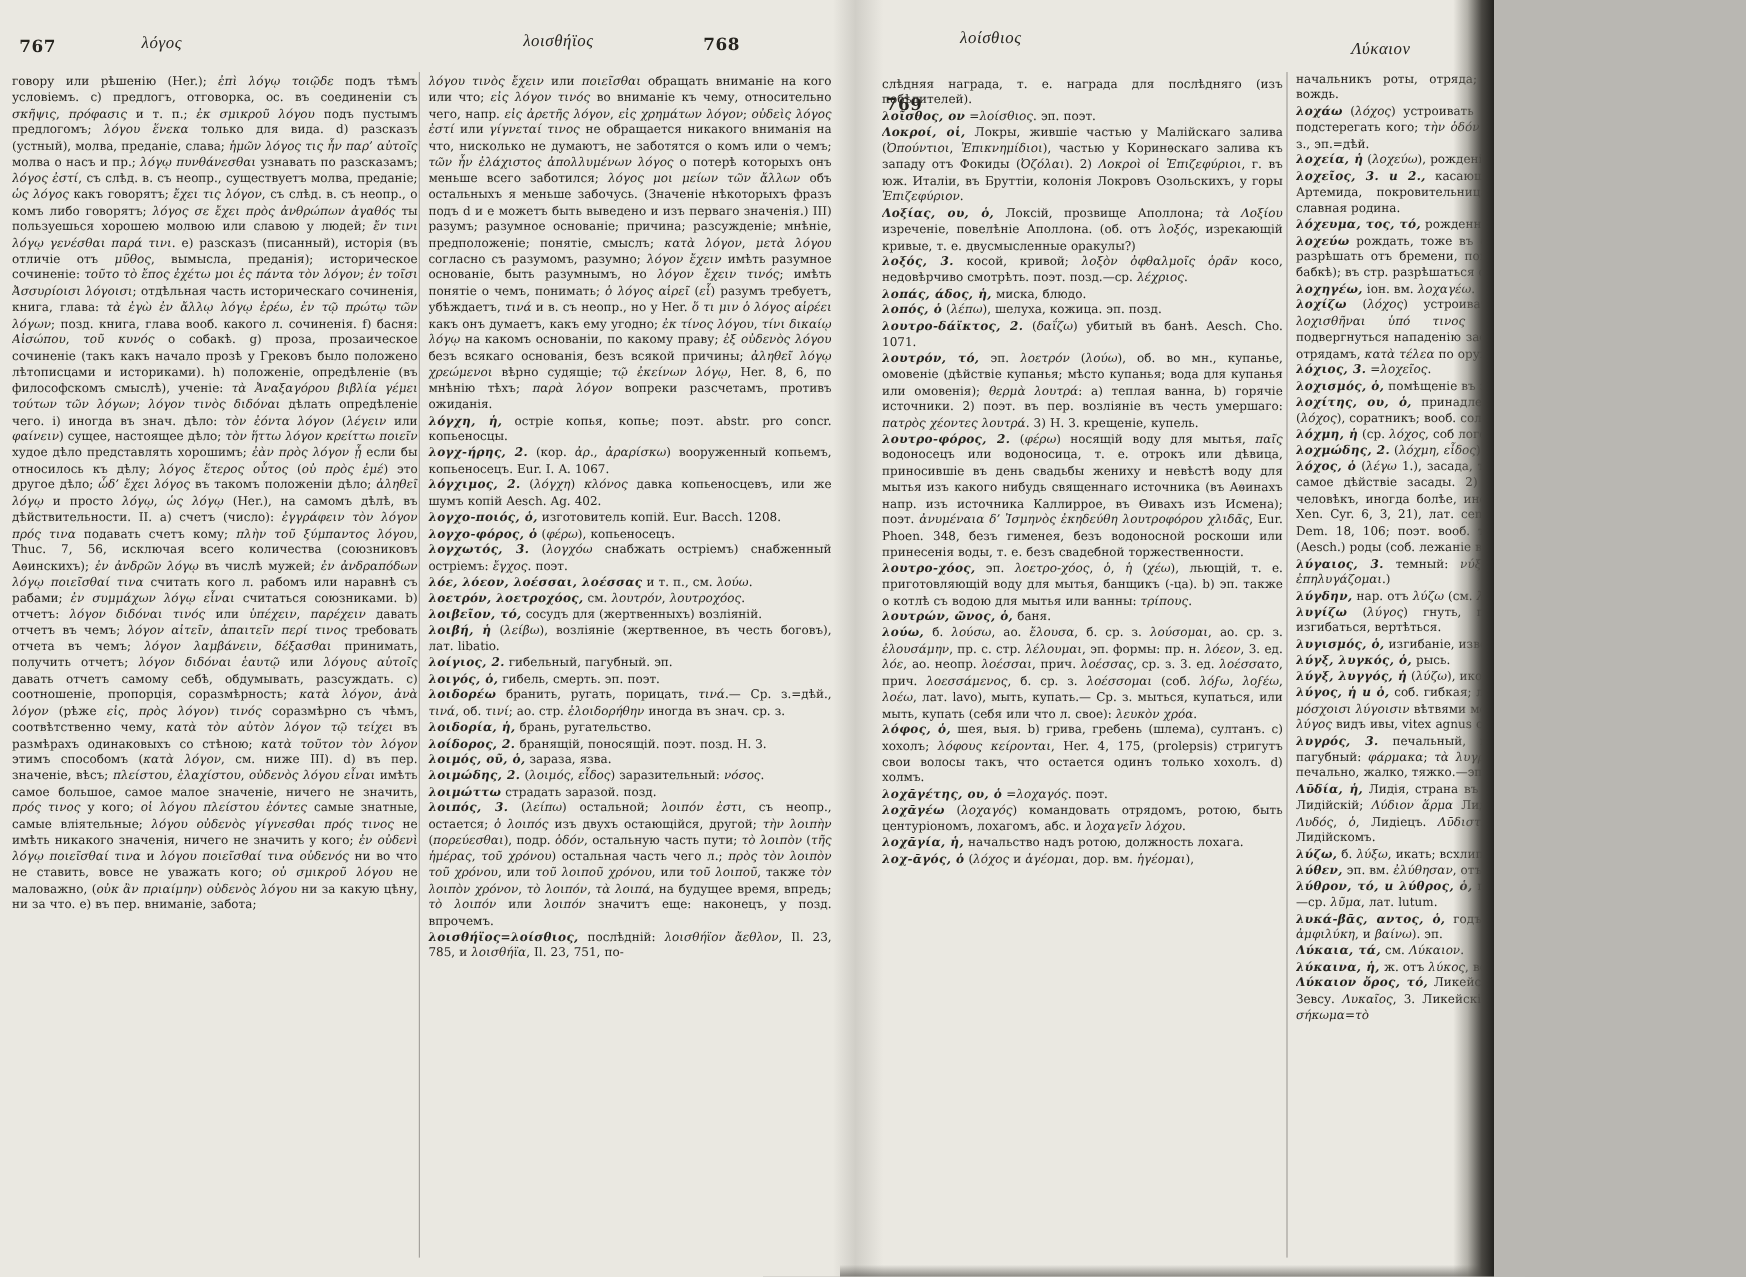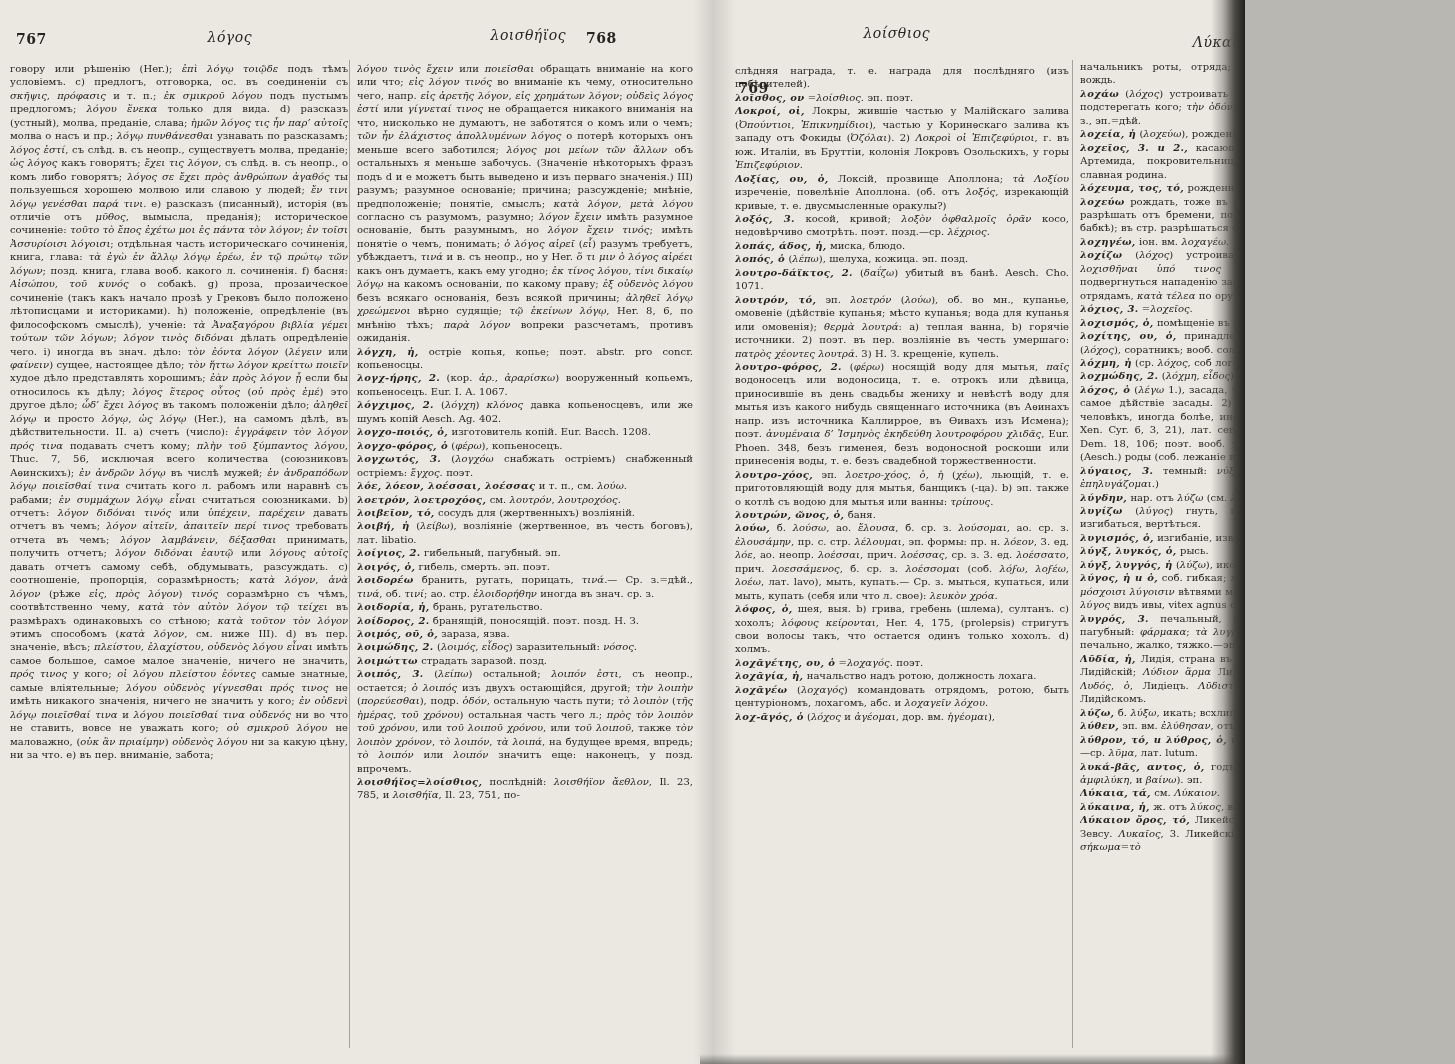--- a/index.html
+++ b/index.html
@@ -16,21 +16,21 @@
   
   .gutter{position:absolute;left:694px;top:0;width:42px;height:100%;
     background:linear-gradient(90deg,rgba(0,0,0,0),rgba(90,88,82,.18) 45%,rgba(0,0,0,0));}
   
   .page-edge{position:absolute;right:0;top:0;width:34px;height:100%;
     background:linear-gradient(90deg,rgba(0,0,0,0),rgba(110,108,100,.45) 35%,#4a4843 70%,#23221f 100%);}
   .bottom-edge{position:absolute;left:700px;right:0;bottom:0;height:10px;
     background:linear-gradient(180deg,rgba(0,0,0,0),rgba(60,58,54,.55));}
   .header-item{position:absolute;font-size:14px;letter-spacing:.5px;white-space:nowrap;}
   .pageno{font-weight:600;}
-  .guide{font-style:italic;text-align:right;}
+  .guide{font-style:italic;text-align:left;font-family:Liberation Serif, serif;}
   .col{
     position:absolute;top:62px;height:990px;overflow:hidden;
     font-size:10px;line-height:13.45px;text-align:justify;
     word-spacing:.2px;
   }
   .col-divider{position:absolute;top:60px;height:988px;width:1px;background:#8d8b85;opacity:.75;}
   .entry{margin:0;padding:0;}
   .entry i{font-style:italic;}
   .head{font-weight:700;font-style:italic;letter-spacing:.3px;}
   .handwritten{
@@ -95,22 +95,22 @@
       <p class="entry"><b class="head"><i>λοπάς</i>, <i>άδος</i>, <i>ἡ</i>,</b> миска, блюдо.</p>
       <p class="entry"><b class="head"><i>λοπός</i>, <i>ὁ</i></b> (<i>λέπω</i>), шелуха, кожица. эп. позд.</p>
       <p class="entry"><b class="head"><i>λουτρο-δάϊκτος</i>, 2.</b> (<i>δαΐζω</i>) убитый въ банѣ. Aesch. Cho. 1071.</p>
       <p class="entry"><b class="head"><i>λουτρόν</i>, <i>τό</i>,</b> эп. <i>λοετρόν</i> (<i>λούω</i>), об. во мн., купанье, омовеніе (дѣйствіе купанья; мѣсто купанья; вода для купанья или омовенія); <i>θερμὰ λουτρά</i>: a) теплая ванна, b) горячіе источники. 2) поэт. въ пер. возліяніе въ честь умершаго: <i>πατρὸς χέοντες λουτρά</i>. 3) Н. З. крещеніе, купель.</p>
       <p class="entry"><b class="head"><i>λουτρο-φόρος</i>, 2.</b> (<i>φέρω</i>) носящій воду для мытья, <i>παῖς</i> водоносецъ или водоносица, т. е. отрокъ или дѣвица, приносившіе въ день свадьбы жениху и невѣстѣ воду для мытья изъ какого нибудь священнаго источника (въ Аѳинахъ напр. изъ источника Каллиррое, въ Ѳивахъ изъ Исмена); поэт. <i>ἀνυμέναια δ’ Ἰσμηνὸς ἐκηδεύθη λουτροφόρου χλιδᾶς</i>, Eur. Phoen. 348, безъ гименея, безъ водоносной роскоши или принесенія воды, т. е. безъ свадебной торжественности.</p>
       <p class="entry"><b class="head"><i>λουτρο-χόος</i>,</b> эп. <i>λοετρο-χόος</i>, <i>ὁ</i>, <i>ἡ</i> (<i>χέω</i>), льющій, т. е. приготовляющій воду для мытья, банщикъ (-ца). b) эп. также о котлѣ съ водою для мытья или ванны: <i>τρίπους</i>.</p>
       <p class="entry"><b class="head"><i>λουτρών</i>, <i>ῶνος</i>, <i>ὁ</i>,</b> баня.</p>
       <p class="entry"><b class="head"><i>λούω</i>,</b> б. <i>λούσω</i>, ао. <i>ἔλουσα</i>, б. ср. з. <i>λούσομαι</i>, ао. ср. з. <i>ἐλουσάμην</i>, пр. с. стр. <i>λέλουμαι</i>, эп. формы: пр. н. <i>λόεον</i>, 3. ед. <i>λόε</i>, ао. неопр. <i>λοέσσαι</i>, прич. <i>λοέσσας</i>, ср. з. 3. ед. <i>λοέσσατο</i>, прич. <i>λοεσσάμενος</i>, б. ср. з. <i>λοέσσομαι</i> (соб. <i>λόϝω</i>, <i>λοϝέω</i>, <i>λοέω</i>, лат. lavo), мыть, купать.— Ср. з. мыться, купаться, или мыть, купать (себя или что л. свое): <i>λευκὸν χρόα</i>.</p>
       <p class="entry"><b class="head"><i>λόφος</i>, <i>ὁ</i>,</b> шея, выя. b) грива, гребень (шлема), султанъ. c) хохолъ; <i>λόφους κείρονται</i>, Her. 4, 175, (prolepsis) стригутъ свои волосы такъ, что остается одинъ только хохолъ. d) холмъ.</p>
       <p class="entry"><b class="head"><i>λοχᾱγέτης</i>, <i>ου</i>, <i>ὁ</i></b> =<i>λοχαγός</i>. поэт.</p>
+      <p class="entry"><b class="head"><i>λοχᾱγέω</i></b> (<i>λοχαγός</i>) командовать отрядомъ, ротою, быть центуріономъ, лохагомъ, абс. и <i>λοχαγεῖν λόχου</i>.</p>
       <p class="entry"><b class="head"><i>λοχᾱγία</i>, <i>ἡ</i>,</b> начальство надъ ротою, должность лохага.</p>
-      <p class="entry"><b class="head"><i>λοχᾱγέω</i></b> (<i>λοχαγός</i>) командовать отрядомъ, ротою, быть центуріономъ, лохагомъ, абс. и <i>λοχαγεῖν λόχου</i>.</p>
       <p class="entry"><b class="head"><i>λοχ-ᾱγός</i>, <i>ὁ</i></b> (<i>λόχος</i> и <i>ἁγέομαι</i>, дор. вм. <i>ἡγέομαι</i>),</p>
     </div>
   <div class="col-divider" style="left:1072px;"></div>
   <div class="col" style="left:1080px;width:344px;top:60px;">
       <p class="entry">начальникъ роты, отряда; центуріонъ, лохагъ; поэт. вооб. вождь.</p>
       <p class="entry"><b class="head"><i>λοχάω</i></b> (<i>λόχος</i>) устроивать засаду, абс. и <i>τινά</i> противъ кого; подстерегать кого; <i>τὴν ὁδόν</i> устроивать засаду на дорогѣ.—Ср. з., эп.=дѣй.</p>
       <p class="entry"><b class="head"><i>λοχεία</i>, <i>ἡ</i></b> (<i>λοχεύω</i>), рожденіе, роды.</p>
       <p class="entry"><b class="head"><i>λοχεῖος</i>, 3. и 2.,</b> касающійся родовъ, родильный; <i>Ἄρτεμις</i> Артемида, покровительница родовъ; поэт. <i>λοχεῖα κλεινά</i> славная родина.</p>
       <p class="entry"><b class="head"><i>λόχευμα</i>, <i>τος</i>, <i>τό</i>,</b> рожденное, дитя; роды. поэт.</p>
       <p class="entry"><b class="head"><i>λοχεύω</i></b> рождать, тоже въ ср. з.; въ стр. рождаться. поэт. b) разрѣшать отъ бремени, повивать, принимать (о повивальной бабкѣ); въ стр. разрѣшаться отъ бремени. поэт. позд.</p>

